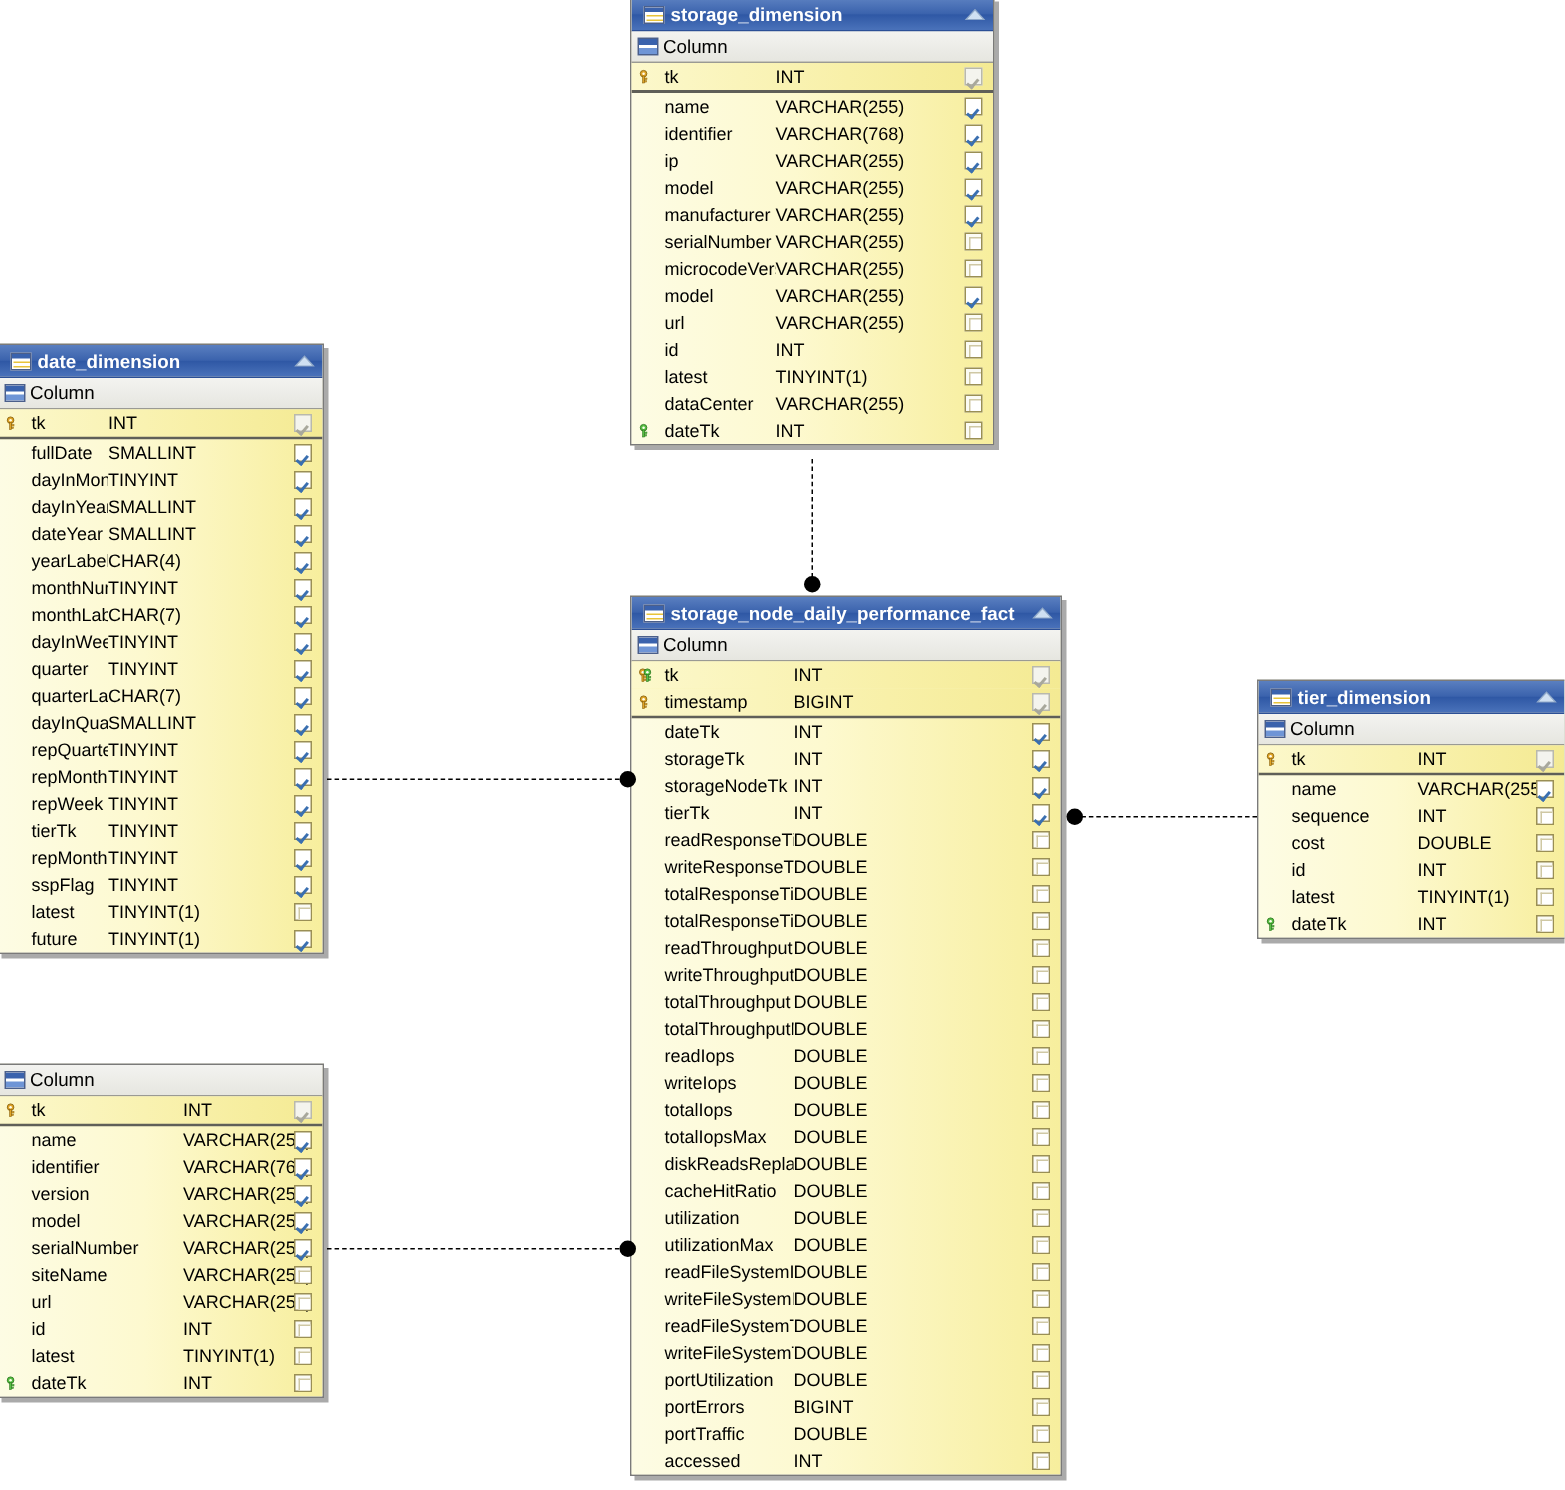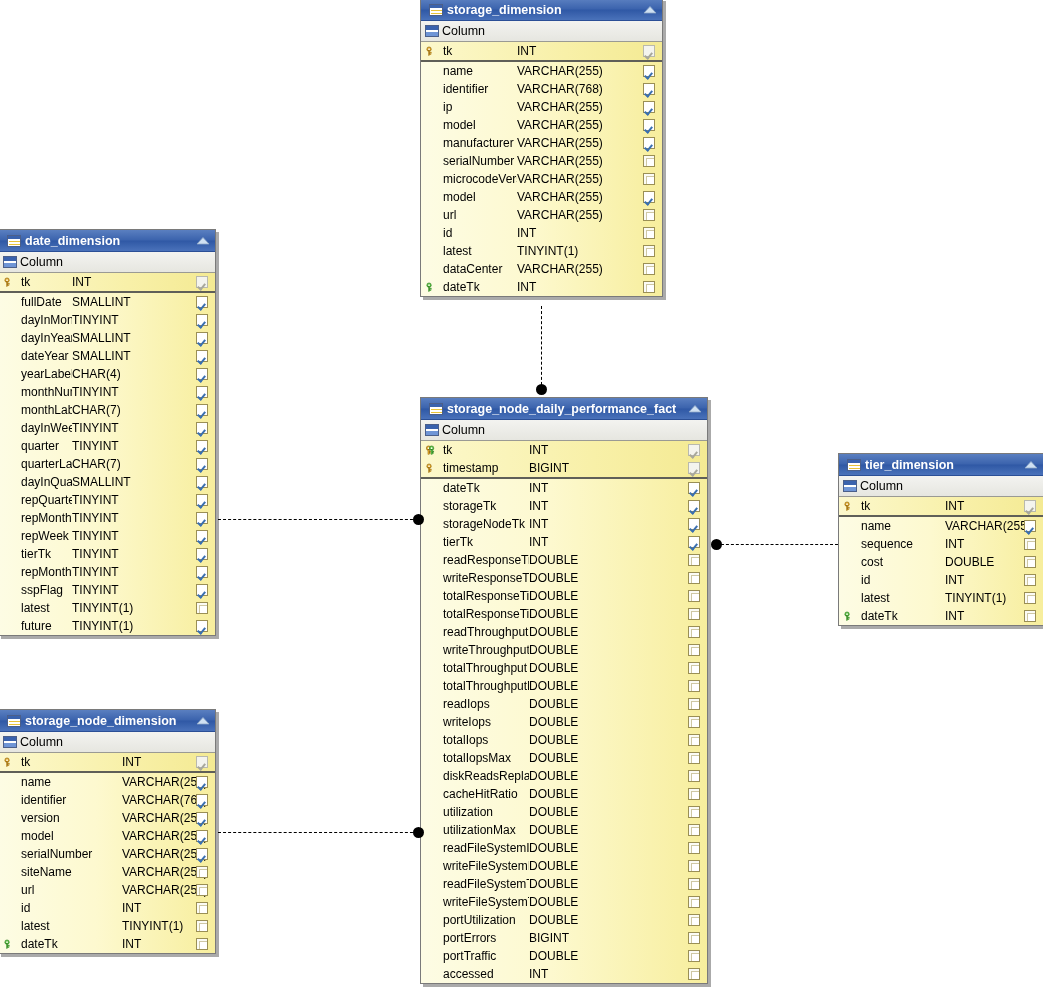--- a/index.html
+++ b/index.html
@@ -516,27 +516,20 @@
           <span class="keycell"></span>
           <span class="cname">future</span>
           <span class="ctype" style="width:120px">TINYINT(1)</span>
           <span class="cchk">
             <span class="cb on"></span>
           </span>
         </div>
       </div>
     </div>
     <div class="tbl" style="left:-2px; top:709px; width:218px;">
-      <div class="titlebar">
-        <span class="ico-table"></span>
-        <span class="ttl">storage_node_dimension</span>
-        <svg class="chev" viewBox="0 0 14 9">
-          <polygon points="7,1.5 13,8 1,8" fill="#cfe0f2" stroke="#8fa8c8" stroke-width="0.8"></polygon>
-        </svg>
-      </div>
       <div class="grp">
         <span class="ico-col"></span>
         <span class="glabel">Column</span>
       </div>
       <div class="pkblock">
         <div class="row">
           <span class="keycell">
             <svg class="key" viewBox="0 0 13 12">
               <circle cx="3.6" cy="3.2" r="2.6" fill="#e0a526" stroke="#8c6410" stroke-width="0.7"></circle>
               <circle cx="3.6" cy="3.2" r="1.0" fill="#fffdf0"></circle>

